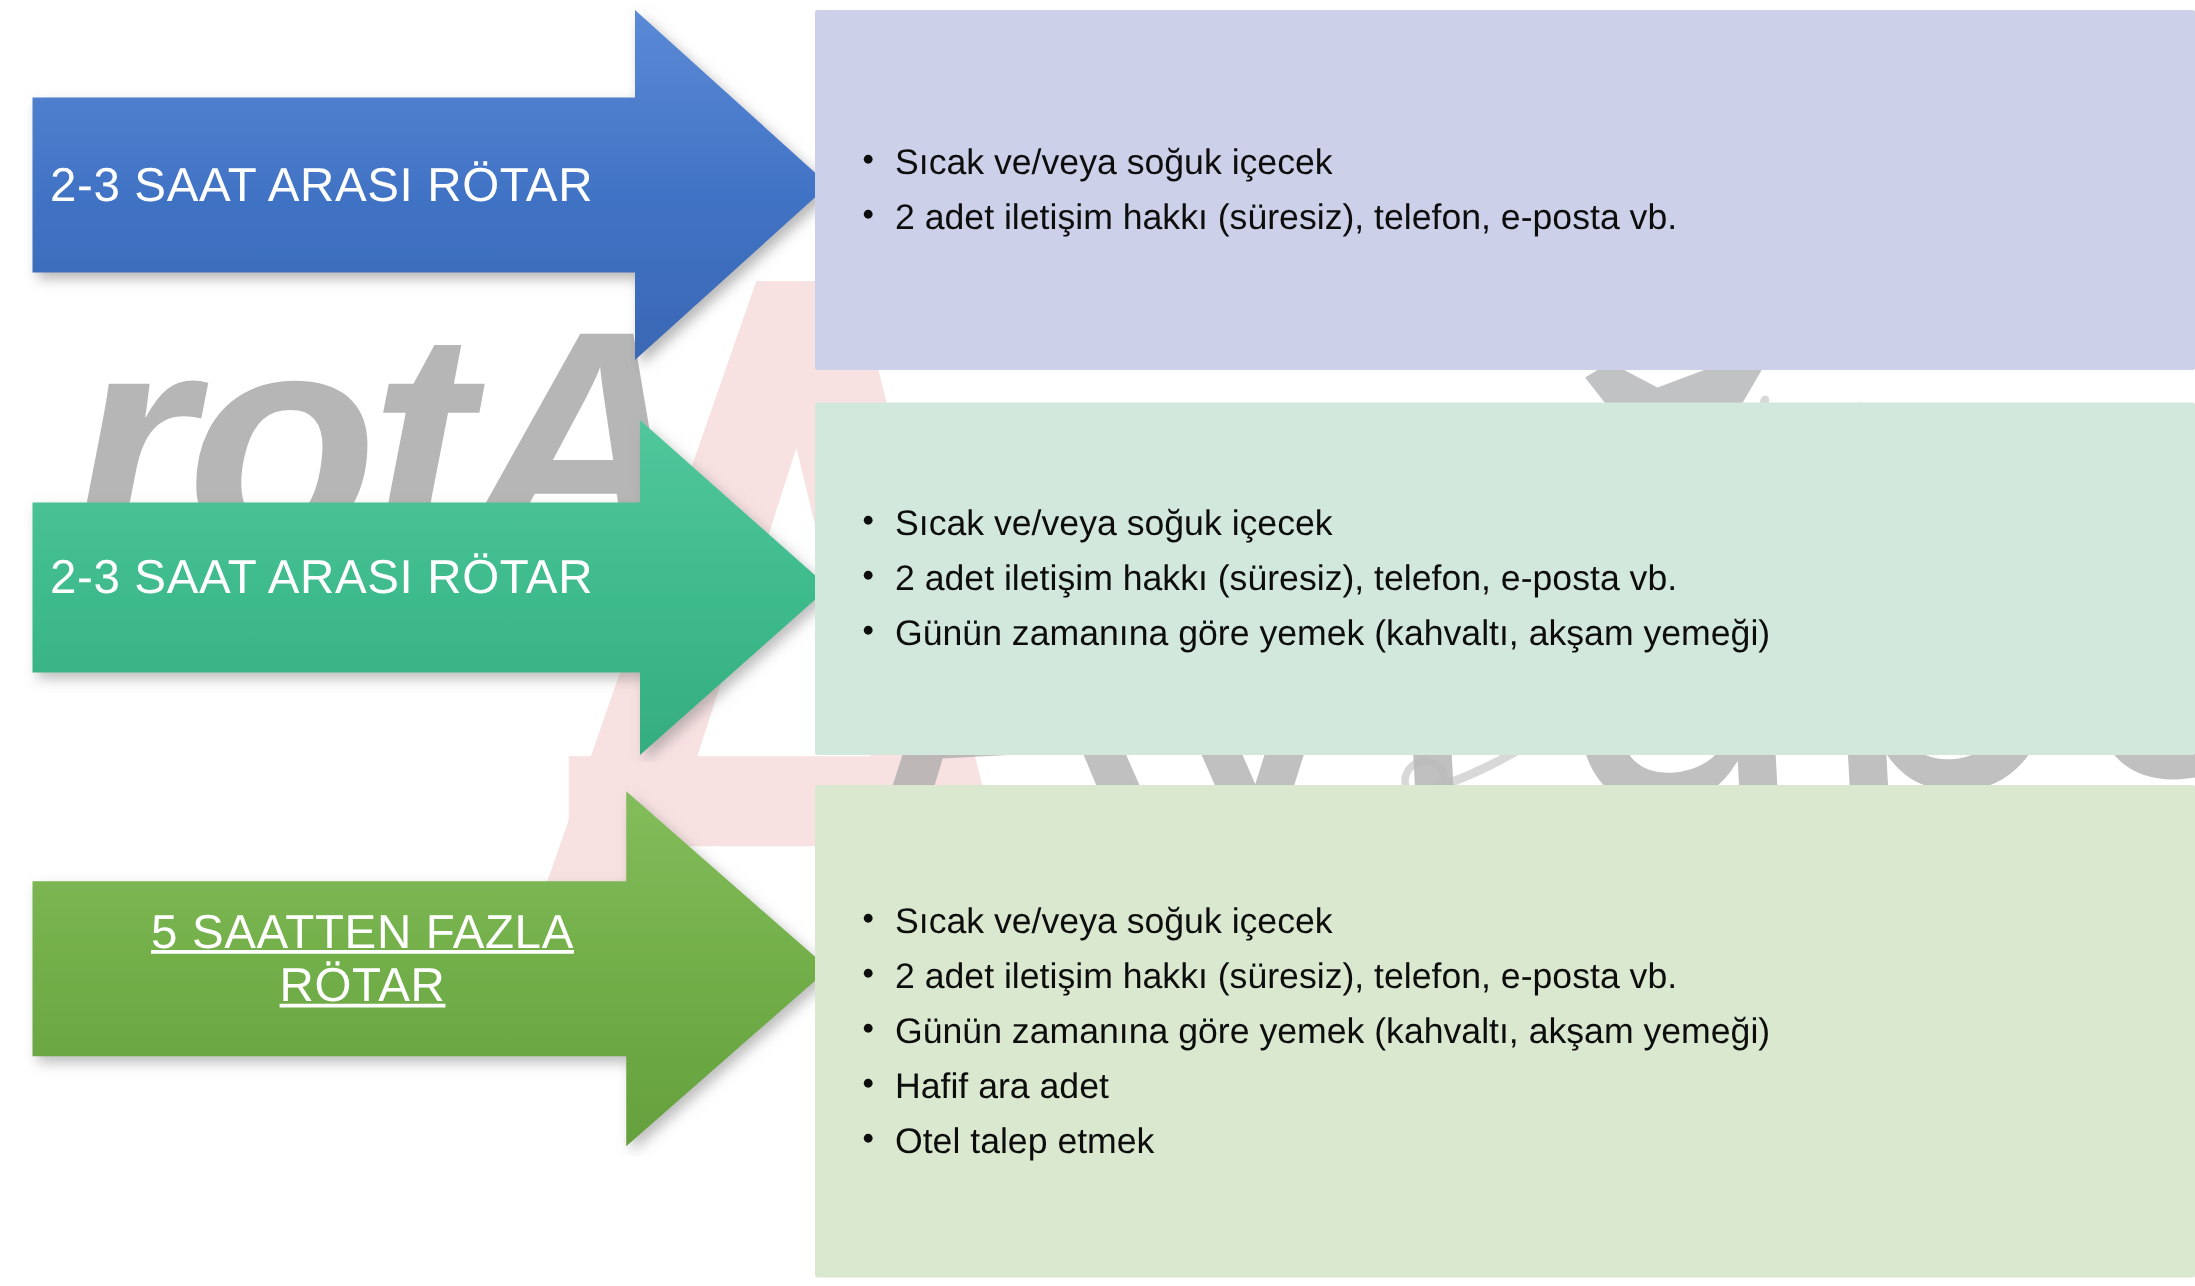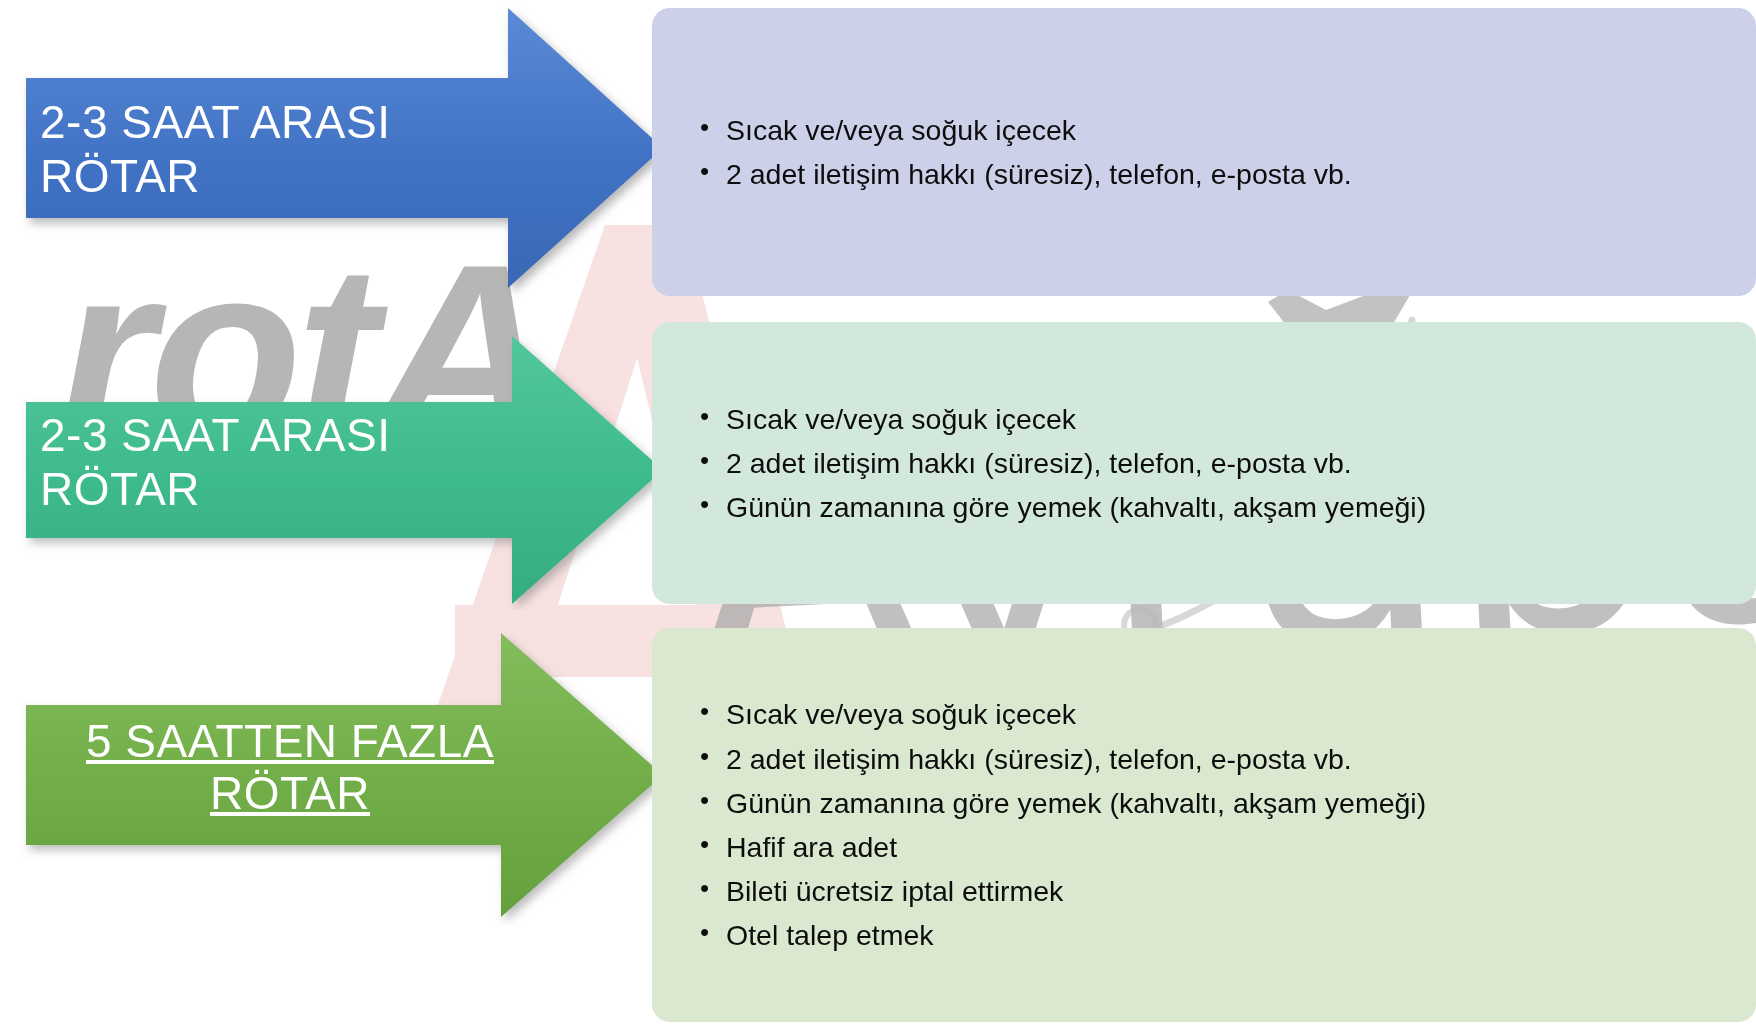--- a/index.html
+++ b/index.html
@@ -66,23 +66,23 @@
     left: 1020px;
     top: 210px;
     width: 520px;
     height: 460px;
     opacity: .55;
   }
 
   
   .panel {
     position: absolute;
-    border-radius: 18px;
+    border-radius: 2px;
     box-sizing: border-box;
-    padding: 0 44px;
+    padding: 0 34px;
     display: flex;
     flex-direction: column;
     justify-content: center;
   }
   .panel ul {
     list-style: none;
     margin: 0;
     padding: 0;
   }
   .panel li {
@@ -122,21 +122,21 @@
     display: block;
   }
   .arrow-label {
     position: absolute;
     display: flex;
     align-items: center;
     justify-content: flex-start;
     color: #ffffff;
     font-family: "Liberation Sans", sans-serif;
     font-weight: 400;
-    font-size: 46px;
+    font-size: 38px;
     letter-spacing: .5px;
     white-space: pre-line;
     text-align: left;
   }
   .arrow-label.centered {
     justify-content: center;
     text-align: center;
     line-height: 1.12;
     text-decoration: underline;
   }
@@ -236,18 +236,17 @@
   </svg>
   <div class="arrow-label lbl-3 centered">5 SAATTEN FAZLA
 RÖTAR</div>
 
   <div class="panel panel-3">
     <ul>
       <li>Sıcak ve/veya soğuk içecek</li>
       <li>2 adet iletişim hakkı (süresiz), telefon, e-posta vb.</li>
       <li>Günün zamanına göre yemek (kahvaltı, akşam yemeği)</li>
       <li>Hafif ara adet</li>
-      <li>Bileti ücretsiz iptal ettirmek</li>
       <li>Otel talep etmek</li>
     </ul>
   </div>
 
 </div>
 
 </body></html>

